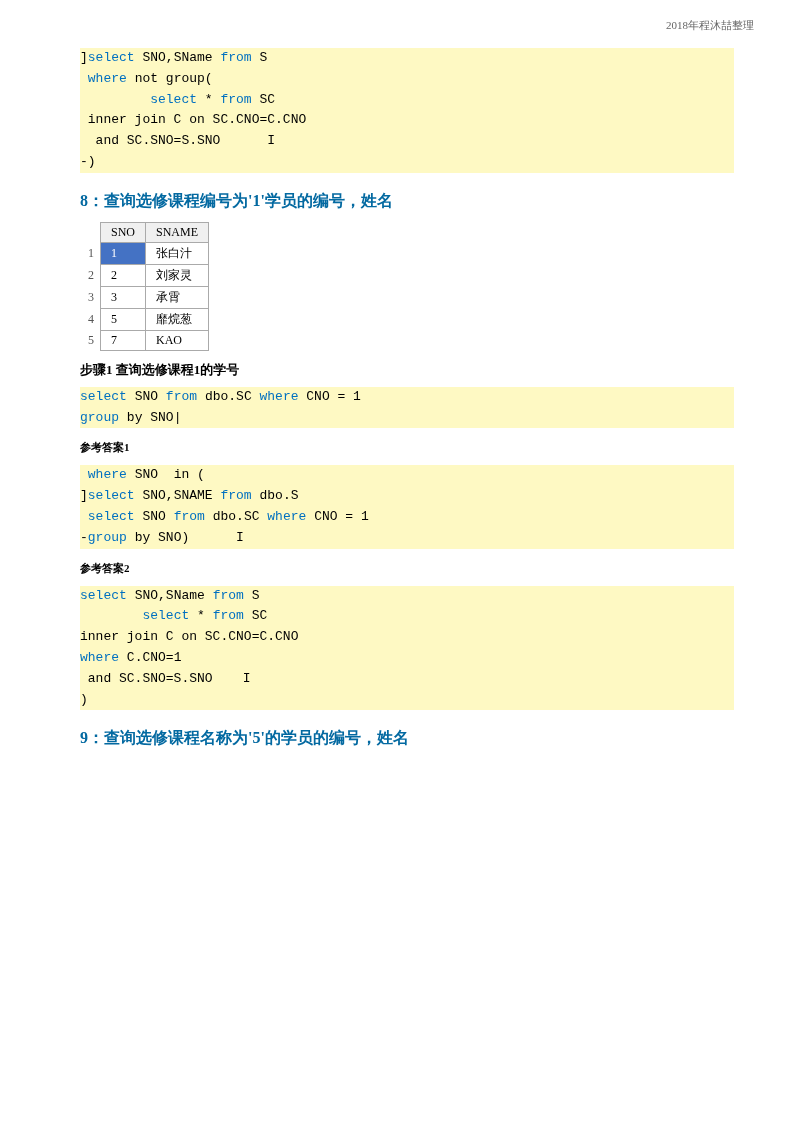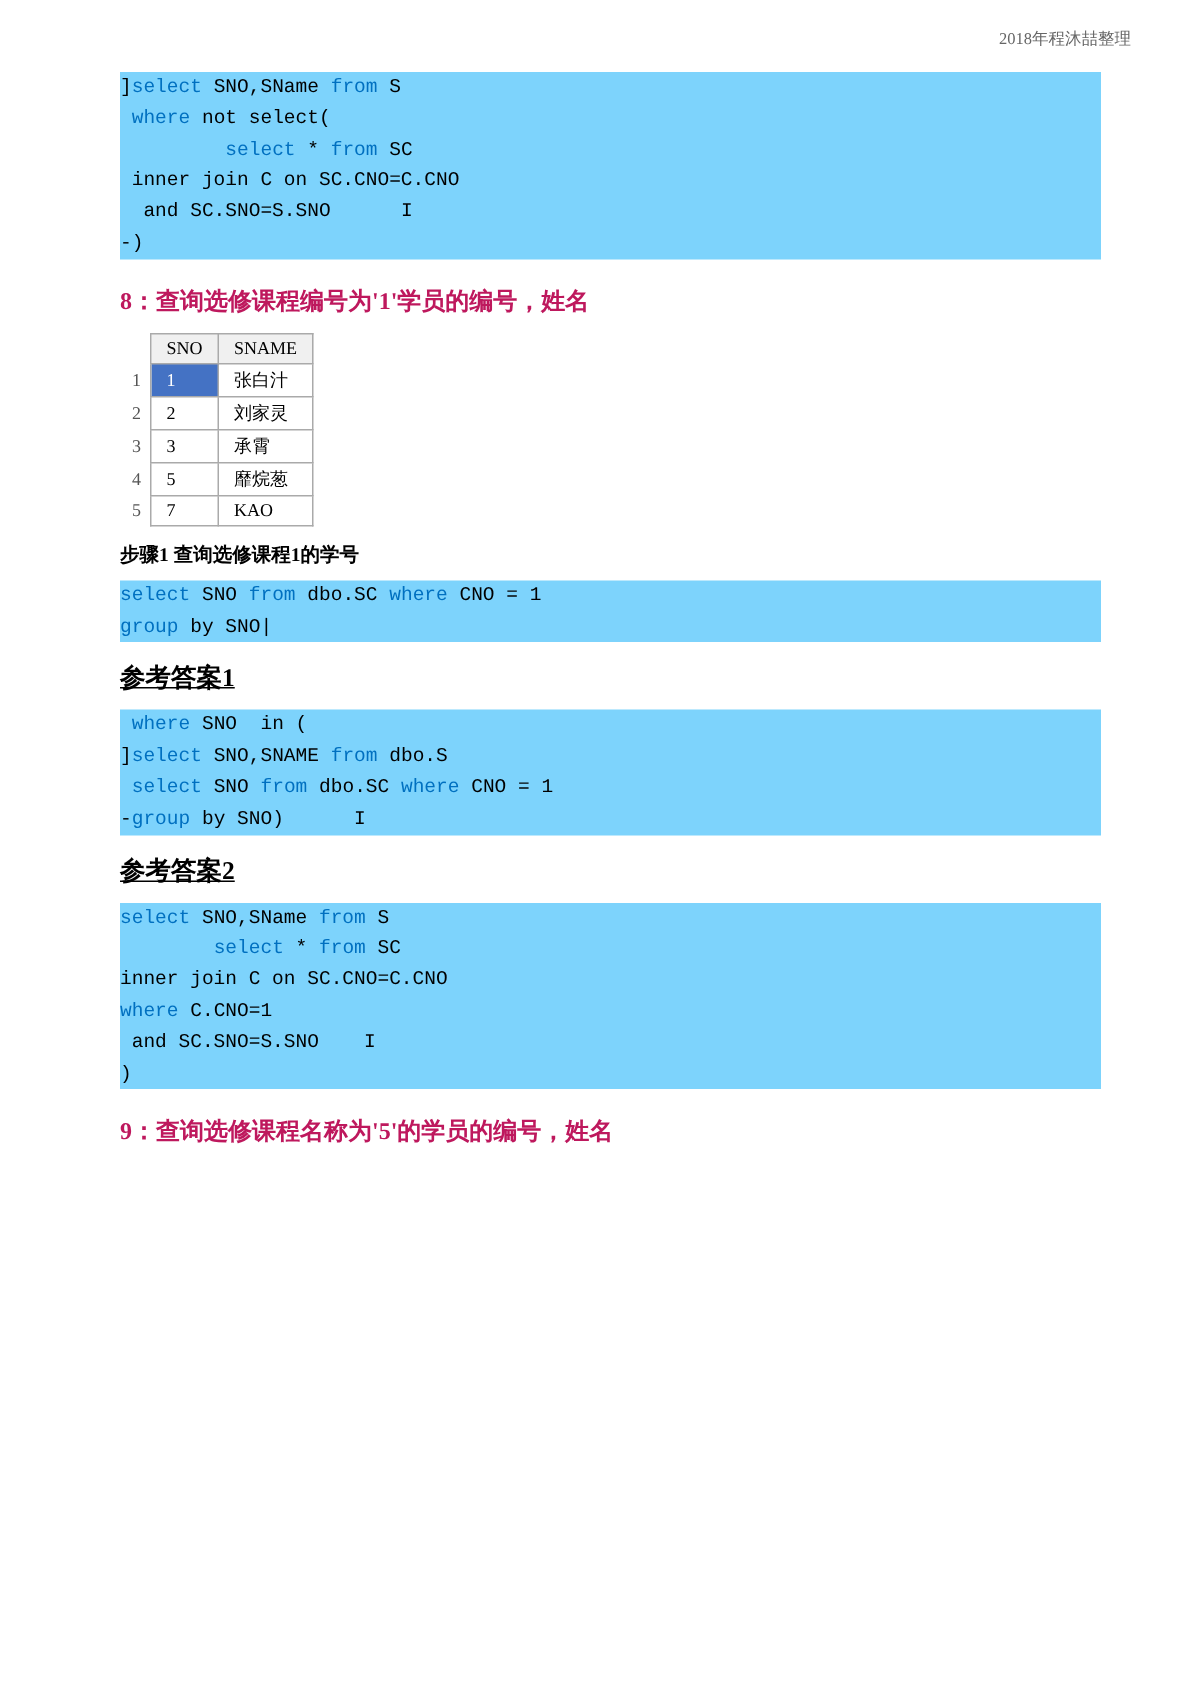--- a/index.html
+++ b/index.html
@@ -18,47 +18,46 @@
       top: 18px;
       right: 40px;
       font-size: 11px;
       color: #666;
     }
     .code-block {
       font-family: 'Courier New', Courier, monospace;
       font-size: 13px;
       line-height: 1.6;
       margin: 8px 0 12px 0;
-      background: #7dd3fc;
+      background: #fef9c3;
     }
     .code-line {
       display: block;
       white-space: pre;
     }
     
     .kw-blue { color: #0070c0; }
     .plain { color: #000; }
     .section-heading {
       font-size: 16px;
       font-weight: bold;
-      color: #be185d;
+      color: #0369a1;
       margin: 18px 0 10px 0;
     }
     .step-label {
       font-size: 13px;
       font-weight: bold;
       color: #000;
       margin: 0 0 6px 0;
     }
     .ref-answer {
-      font-size: 17px;
+      font-size: 11px;
       font-weight: bold;
       color: #000;
       margin: 10px 0 6px 0;
-      text-decoration: underline;
     }
     table.result-table {
       border-collapse: collapse;
       margin: 8px 0 10px 0;
       font-size: 12px;
       font-family: 'SimSun', serif;
     }
     table.result-table th, table.result-table td {
       border: 1px solid #aaa;
       padding: 2px 10px;
@@ -84,21 +83,21 @@
     
     .bracket { color: #000; font-family: 'Courier New', monospace; }
   </style>
 </head>
 <body>
 
 <div class="header-right">2018年程沐喆整理</div>
 
 <div class="code-block">
   <span class="code-line"><span class="bracket">]</span><span class="kw-blue">select</span> <span class="plain">SNO,SName</span> <span class="kw-blue">from</span> <span class="plain">S</span></span>
-  <span class="code-line"><span class="plain"> </span><span class="kw-blue">where</span> <span class="plain">not select(</span></span>
+  <span class="code-line"><span class="plain"> </span><span class="kw-blue">where</span> <span class="plain">not group(</span></span>
   <span class="code-line"><span class="plain">         </span><span class="kw-blue">select</span> <span class="plain">* </span><span class="kw-blue">from</span> <span class="plain">SC</span></span>
   <span class="code-line"><span class="plain"> inner join C on SC.CNO=C.CNO</span></span>
   <span class="code-line"><span class="plain">  and SC.SNO=S.SNO</span>&nbsp;&nbsp;&nbsp;&nbsp;&nbsp;&nbsp;<span class="cursor">I</span></span>
   <span class="code-line"><span class="plain">-)</span></span>
 </div>
 
 <div class="section-heading">8：查询选修课程编号为'1'学员的编号，姓名</div>
 
 <table class="result-table">
   <thead>

